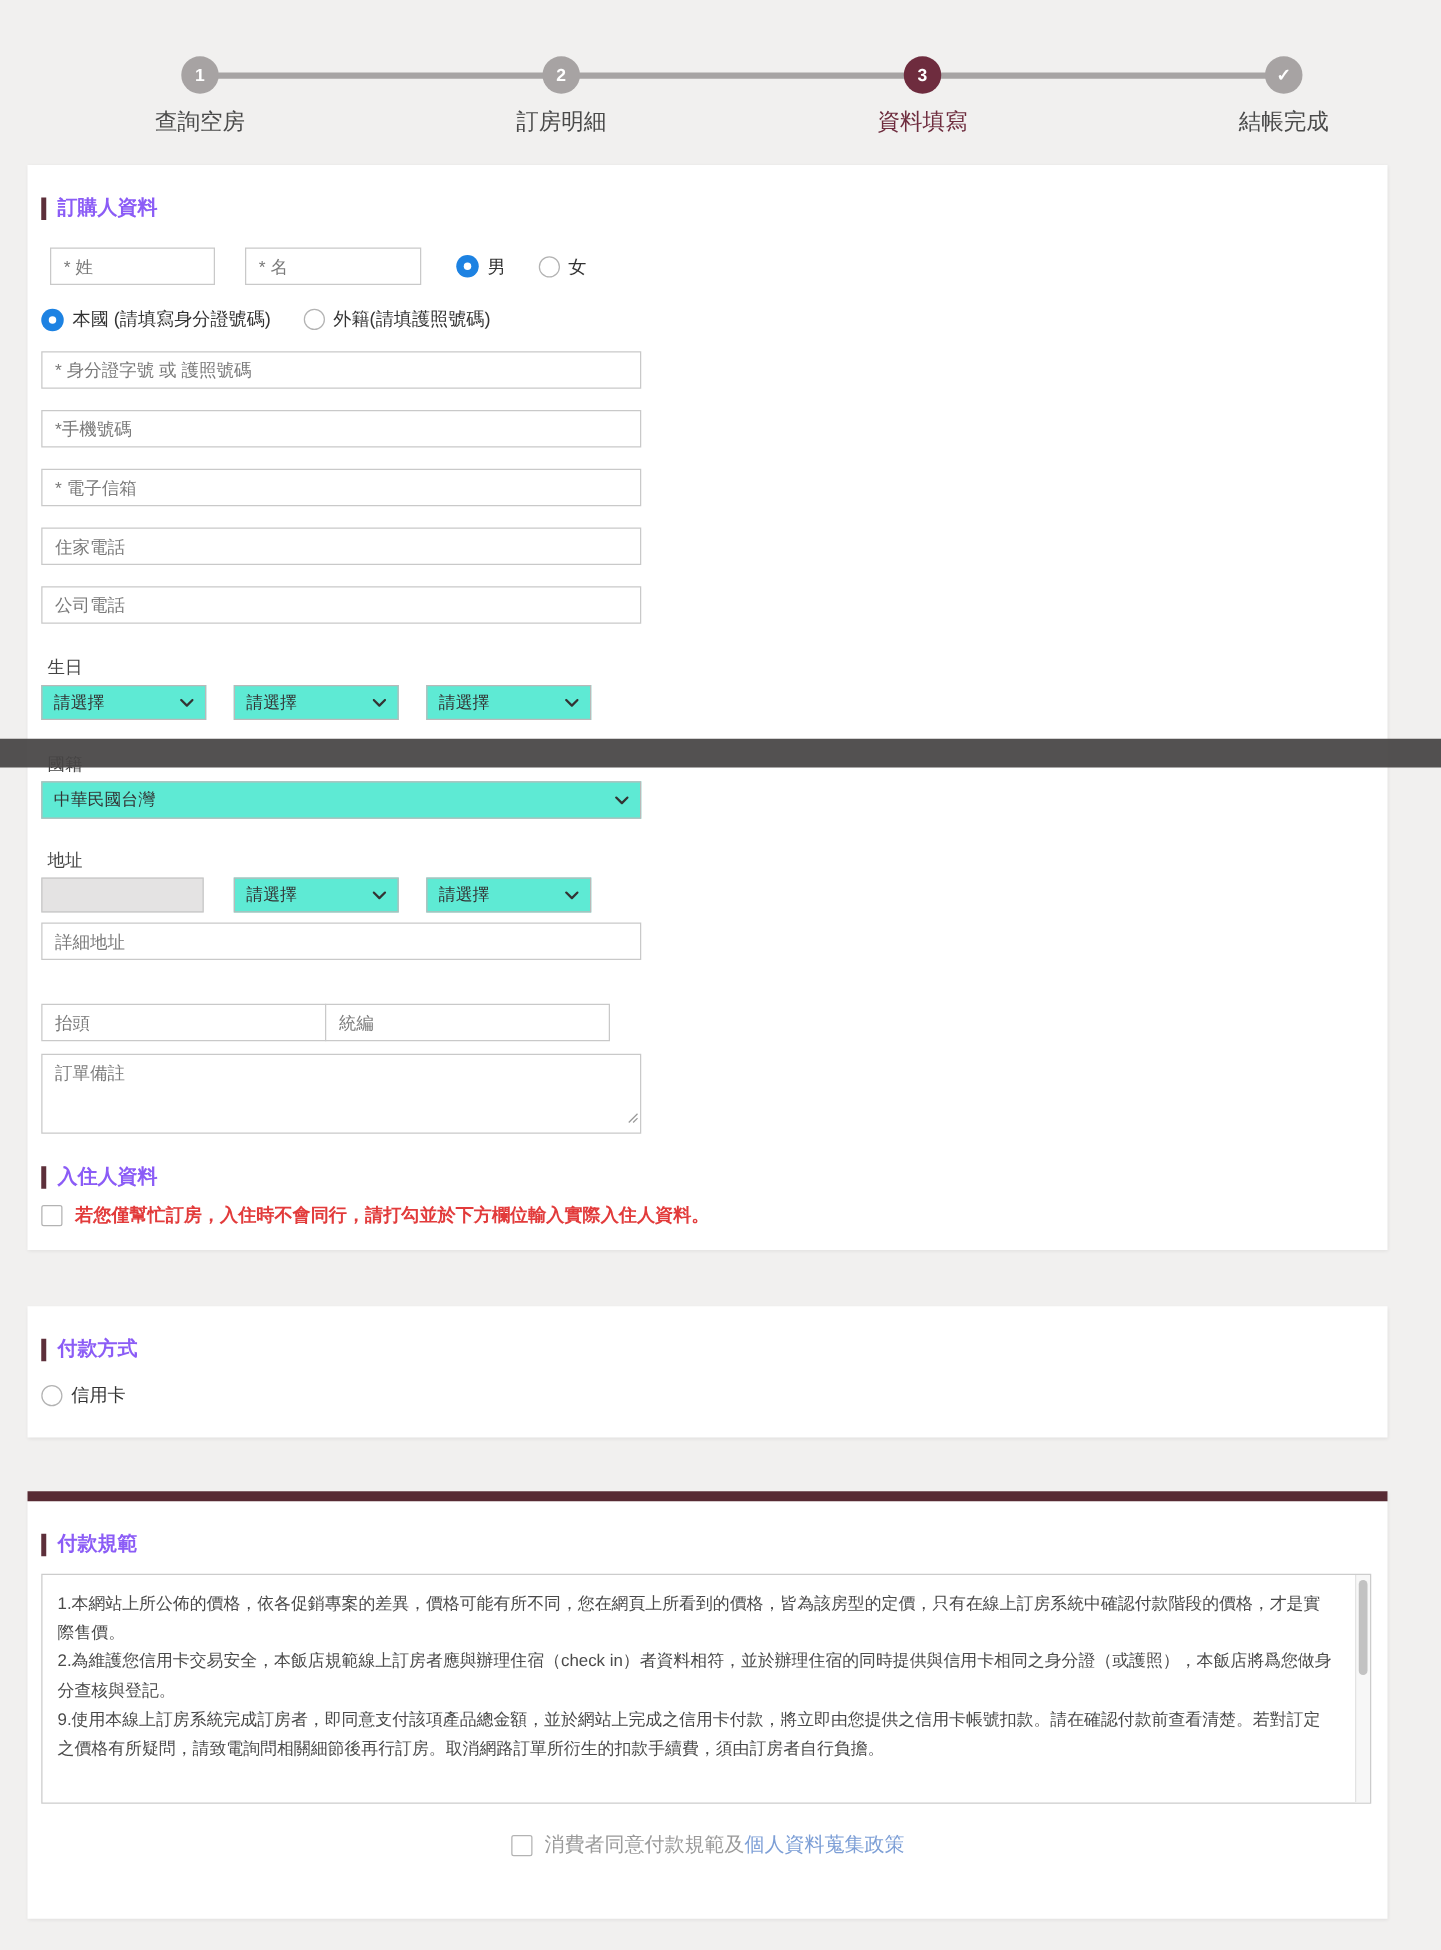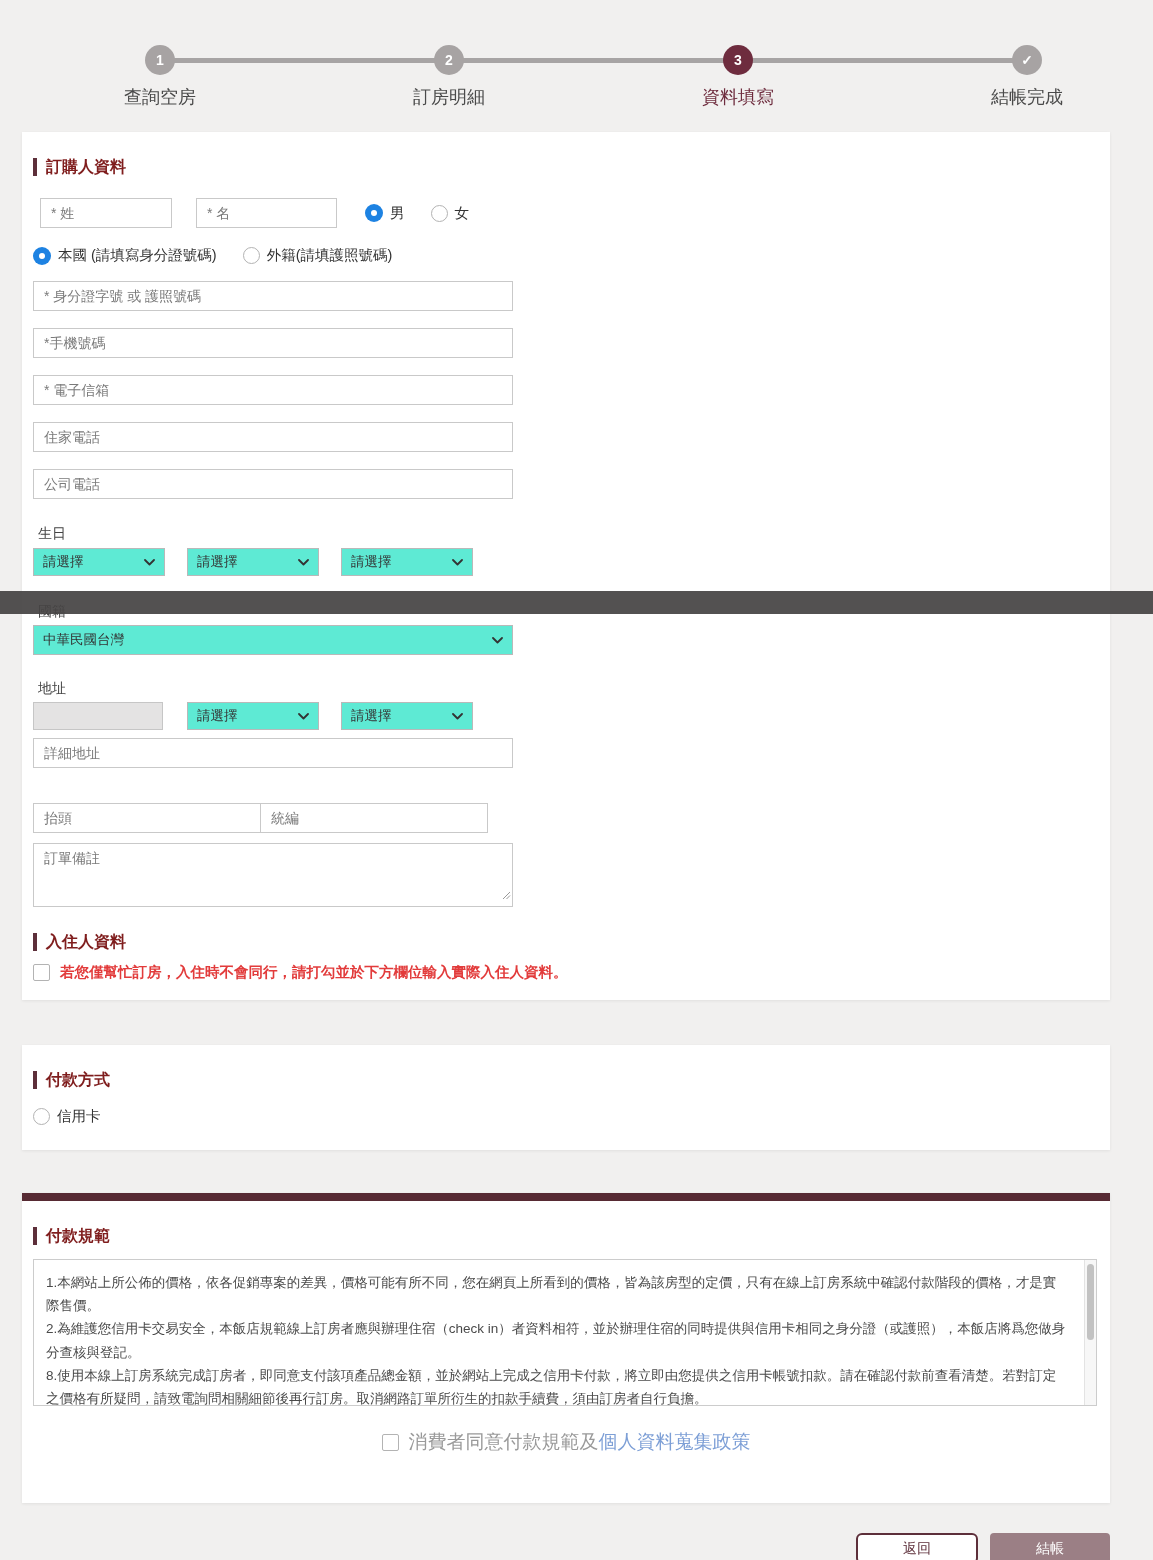--- a/index.html
+++ b/index.html
@@ -26,21 +26,21 @@
   .step.active .slabel { color:#6e2c3e; }
   
   .card {
     width:1088px; margin-left:22px; background:#fff;
     box-shadow:0 1px 3px rgba(0,0,0,0.07);
   }
   .card1 { padding:26px 24px 18px 11px; }
   .card2 { margin-top:45px; padding:26px 24px 24px 11px; }
   .card3 { margin-top:43px; border-top:8px solid #572a33; padding:26px 11px 48px 11px; }
   .sec-title {
-    font-size:16px; font-weight:bold; color:#7f1d1d;
+    font-size:16px; font-weight:bold; color:#8b5cf6;
     border-left:4px solid #5d2f3a; padding-left:9px; line-height:18px;
   }
   
   input[type=text], textarea {
     border:1px solid #c9c9c9; background:#fff; height:30px;
     font-family:"Liberation Sans", sans-serif;
     font-size:14px; color:#333; padding:0 10px; outline:none; display:block;
   }
   input::placeholder, textarea::placeholder { color:#7a7a7a; opacity:1; }
   .w-full { width:480px; }
@@ -82,34 +82,34 @@
   .guest-row { display:flex; align-items:center; margin-top:12px; }
   .guest-notice { color:#e23b3b; font-size:14.5px; font-weight:bold; margin-left:10px; }
   
   .nat-label-wrap { position:relative; margin-top:27px; height:17px; }
   .overlay-band {
     position:absolute; left:-33px; top:-12px; width:1153px; height:23px;
     background:rgba(70,68,68,0.93); z-index:5;
   }
   
   .terms-box {
-    position:relative; margin-top:14px; width:1064px; height:147px;
+    position:relative; margin-top:14px; width:1064px; height:184px;
     border:1px solid #ccc; overflow:hidden; padding:11px 30px 0 12px;
   }
   .terms-box p { font-size:13.5px; line-height:23.2px; color:#4a4a4a; }
   .scrollbar-track {
     position:absolute; top:0; right:0; width:12px; height:100%;
     background:#f7f7f7; border-left:1px solid #e3e3e3;
   }
   .scrollbar-thumb {
     position:absolute; top:4px; right:2px; width:7px; height:76px;
     border-radius:4px; background:#c2c2c2;
   }
   .agree-row { display:flex; align-items:center; justify-content:center; margin-top:23px; }
-  .agree-text { font-size:19px; color:#9a9a9a; margin-left:10px; }
+  .agree-text { font-size:16px; color:#9a9a9a; margin-left:10px; }
   .agree-link { color:#7d9fd6; cursor:pointer; }
   
   .actions { width:1088px; margin-left:22px; margin-top:30px; display:flex; justify-content:flex-end; }
   .btn { height:31px; font-size:14px; cursor:pointer; font-family:"Liberation Sans", sans-serif; }
   .btn-back {
     width:122px; background:#fff; border:2px solid #5d2f3a; border-radius:6px; color:#5d2f3a;
   }
   .btn-checkout {
     width:120px; background:#9b7f85; border:none; border-radius:4px; color:#fff; margin-left:12px;
   }
@@ -267,21 +267,21 @@
       <span class="radio-label">信用卡</span>
     </span>
   </div>
 </div>
 
 <div class="card card3">
   <div class="sec-title">付款規範</div>
   <div class="terms-box">
     <p>1.本網站上所公佈的價格，依各促銷專案的差異，價格可能有所不同，您在網頁上所看到的價格，皆為該房型的定價，只有在線上訂房系統中確認付款階段的價格，才是實際售價。</p>
     <p>2.為維護您信用卡交易安全，本飯店規範線上訂房者應與辦理住宿（check in）者資料相符，並於辦理住宿的同時提供與信用卡相同之身分證（或護照），本飯店將爲您做身分查核與登記。</p>
-    <p>8.使用本線上訂房系統完成訂房者，即同意支付該項產品總金額，並於網站上完成之信用卡付款，將立即由您提供之信用卡帳號扣款。請在確認付款前查看清楚。若對訂定之價格有所疑問，請致電詢問相關細節後再行訂房。取消網路訂單所衍生的扣款手續費，須由訂房者自行負擔。</p>
+    <p>9.使用本線上訂房系統完成訂房者，即同意支付該項產品總金額，並於網站上完成之信用卡付款，將立即由您提供之信用卡帳號扣款。請在確認付款前查看清楚。若對訂定之價格有所疑問，請致電詢問相關細節後再行訂房。取消網路訂單所衍生的扣款手續費，須由訂房者自行負擔。</p>
 
     <div class="scrollbar-track">
       <div class="scrollbar-thumb"></div>
     </div>
   </div>
   <div class="agree-row">
     <span class="checkbox"></span>
     <span class="agree-text"><span>消費者同意付款規範及</span><span class="agree-link">個人資料蒐集政策</span></span>
   </div>
 </div>

